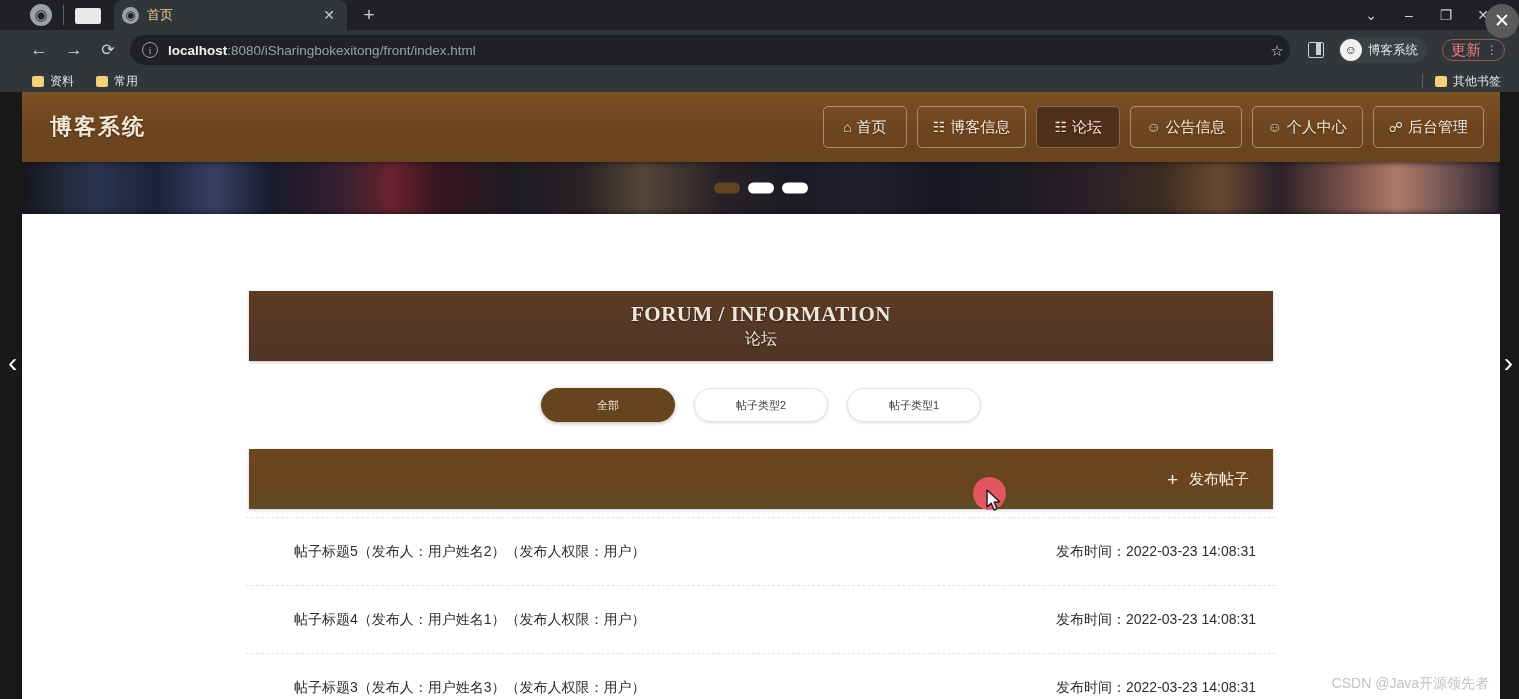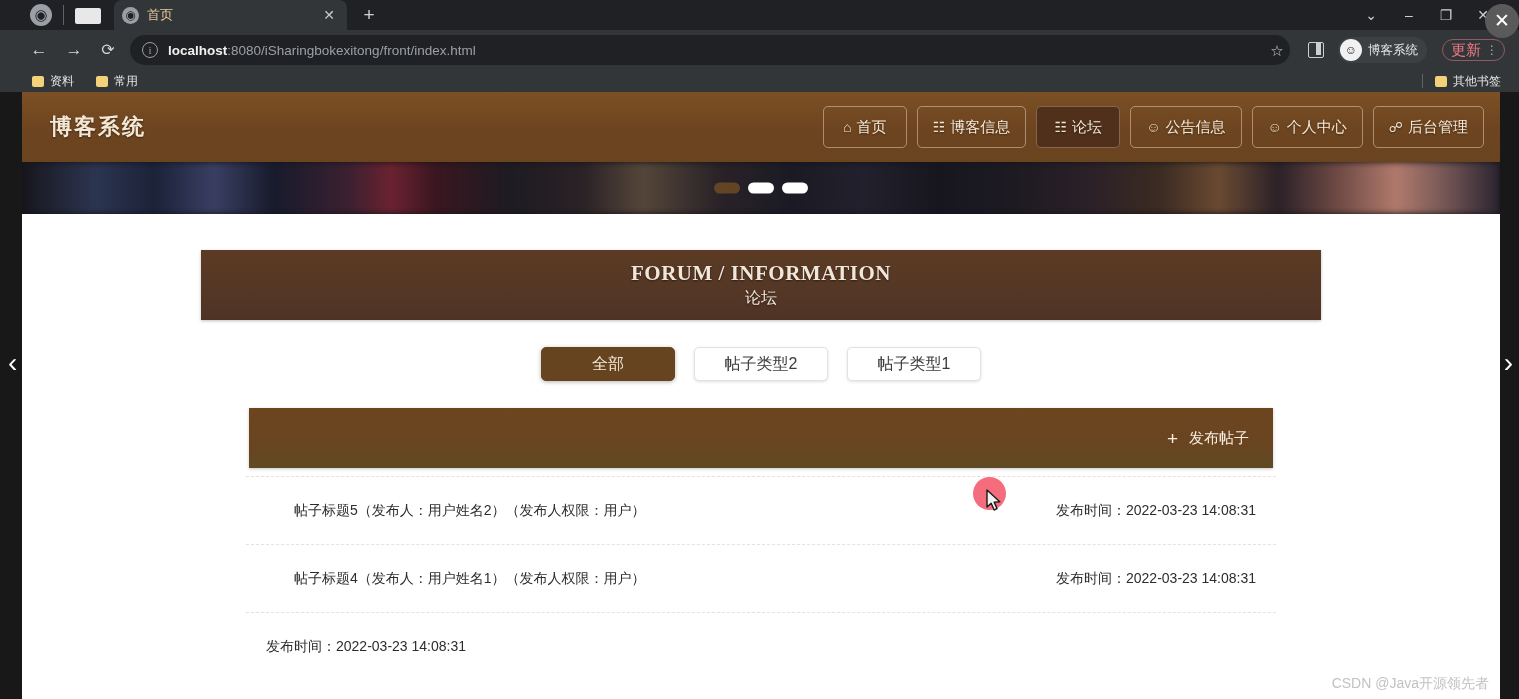--- a/index.html
+++ b/index.html
@@ -160,42 +160,42 @@
   .edge-arrow {
     position:absolute; top:363px; transform:translateY(-50%);
     color:#ffffff; font-size:28px; font-weight:300; line-height:1; z-index:20;
   }
   .edge-left  { left:8px; }
   .edge-right { right:6px; }
 
   
   .content { position:relative; width:100%; background:#fff; }
   .forum-banner {
-    width:1120px; margin:36px auto 0; height:70px;
+    width:1024px; margin:77px auto 0; height:70px;
     background:linear-gradient(180deg,#5b3b22 0%,#553726 55%,#4e3324 100%);
     display:flex; flex-direction:column; align-items:center; justify-content:center;
     box-shadow:0 1px 3px rgba(0,0,0,.25);
   }
   .forum-en {
     color:#f0e6da; font-size:21px; letter-spacing:.5px; font-weight:bold;
     font-family:"Liberation Serif","DejaVu Serif",serif;
     text-shadow:0 1px 2px rgba(0,0,0,.5);
   }
   .forum-cn {
     color:#f0e6da; font-size:16px; margin-top:2px;
     font-family:"Liberation Serif","DejaVu Serif",serif;
     text-shadow:0 1px 2px rgba(0,0,0,.5);
   }
 
   
   .type-tabs { display:flex; justify-content:center; gap:19px; margin-top:27px; }
   .type-tab {
-    width:134px; height:34px; border-radius:5px;
+    width:134px; height:34px; border-radius:17px;
     display:flex; align-items:center; justify-content:center;
-    font-size:16px; background:#ffffff; color:#3b3b3b;
+    font-size:11px; background:#ffffff; color:#3b3b3b;
     border:1px solid #e2e2e2; box-shadow:0 1px 3px rgba(0,0,0,.13);
   }
   .type-tab.active {
     background:#65441f; color:#f3e8d8; border-color:#65441f;
     box-shadow:0 1px 4px rgba(0,0,0,.3);
   }
 
   
   .publish-bar {
     width:1024px; margin:27px auto 0; height:60px;
@@ -374,20 +374,21 @@
       <div class="post-list">
         <div class="post-row">
           <span class="post-title">帖子标题5（发布人：用户姓名2）（发布人权限：用户）</span>
           <span class="post-time">发布时间：2022-03-23 14:08:31</span>
         </div>
         <div class="post-row">
           <span class="post-title">帖子标题4（发布人：用户姓名1）（发布人权限：用户）</span>
           <span class="post-time">发布时间：2022-03-23 14:08:31</span>
         </div>
         <div class="post-row">
+          <span class="post-title">帖子标题3（发布人：用户姓名3）（发布人权限：用户）</span>
           <span class="post-time">发布时间：2022-03-23 14:08:31</span>
         </div>
       </div>
     </div>
   </div>
 
   <div class="edge-arrow edge-left">‹</div>
   <div class="edge-arrow edge-right">›</div>
 
   <div class="click-dot"></div>

